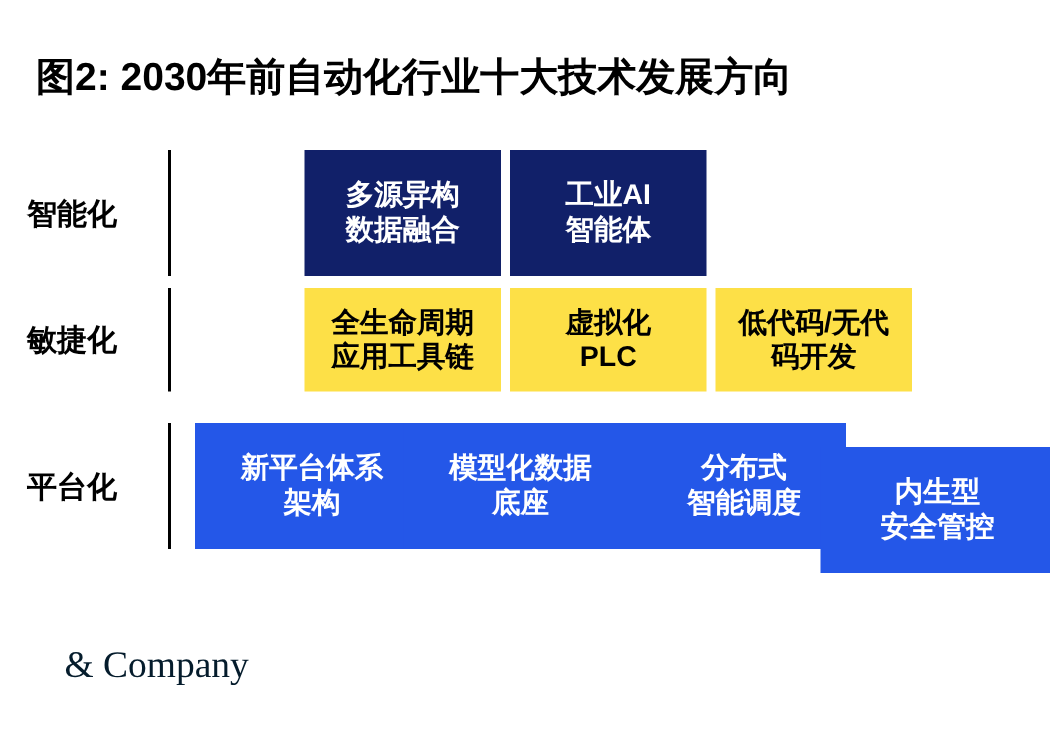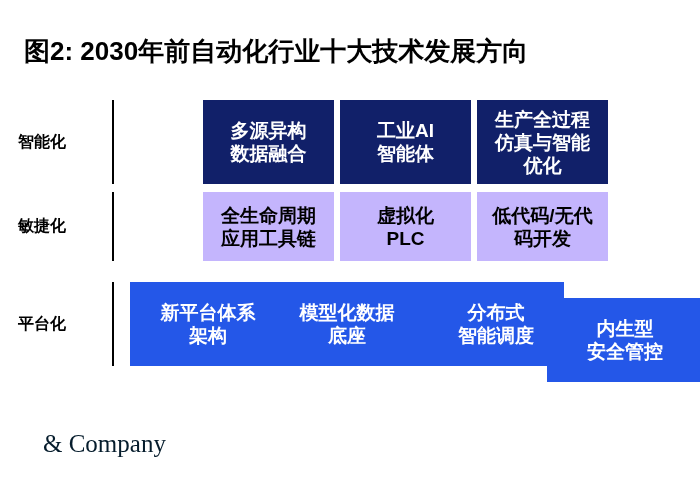--- a/index.html
+++ b/index.html
@@ -11,34 +11,34 @@
     position:absolute;left:24px;top:34px;margin:0;
     font-size:26px;font-weight:bold;color:#000000;white-space:nowrap;
   }
   .row{position:absolute;left:0;width:700px;}
   .row-1{top:100px;height:84px;}
   .row-2{top:192px;height:69px;}
   .row-3{top:282px;height:84px;}
   .row-label{
     position:absolute;left:18px;top:0;height:100%;
     display:flex;align-items:center;
-    font-size:16px;font-weight:bold;color:#000000;
+    font-size:20px;font-weight:bold;color:#000000;
   }
   .axis-seg{
     position:absolute;left:112px;top:0;width:2px;height:100%;
     background:#000000;
   }
   .box{
     position:absolute;top:0;height:100%;
     display:flex;align-items:center;justify-content:center;
     text-align:center;font-weight:bold;font-size:19px;line-height:23px;
     white-space:pre-line;box-sizing:border-box;
   }
   .navy{background:#112069;color:#ffffff;}
-  .cyan{background:#c4b5fd;color:#000000;}
+  .cyan{background:#fde047;color:#000000;}
   .blue{background:#2457E8;color:#ffffff;}
   .w3{width:131px;}
   .b1{left:203px;font-family:Liberation Serif, serif;} .b2{left:340px;} .b3{left:477px;}
   .w4{width:156px;}
   .c1{left:130px;} .c2{left:269px;} .c3{left:408px;padding-left:20px;} .c4{left:547px;margin-top:16px;}
   .logo{
     position:absolute;left:17px;top:429px;
     font-family:"Liberation Serif", serif;
     font-size:25px;line-height:29px;color:#051C2C;
   }
@@ -51,23 +51,20 @@
 
   <h1 class="title">图2: 2030年前自动化行业十大技术发展方向</h1>
 
   <div class="row row-1">
     <div class="row-label">智能化</div>
     <div class="axis-seg"></div>
     <div class="box navy w3 b1">多源异构
 数据融合</div>
     <div class="box navy w3 b2">工业AI
 智能体</div>
-    <div class="box navy w3 b3">生产全过程
-仿真与智能
-优化</div>
   </div>
 
   <div class="row row-2">
     <div class="row-label">敏捷化</div>
     <div class="axis-seg"></div>
     <div class="box cyan w3 b1">全生命周期
 应用工具链</div>
     <div class="box cyan w3 b2">虚拟化
 PLC</div>
     <div class="box cyan w3 b3">低代码/无代

